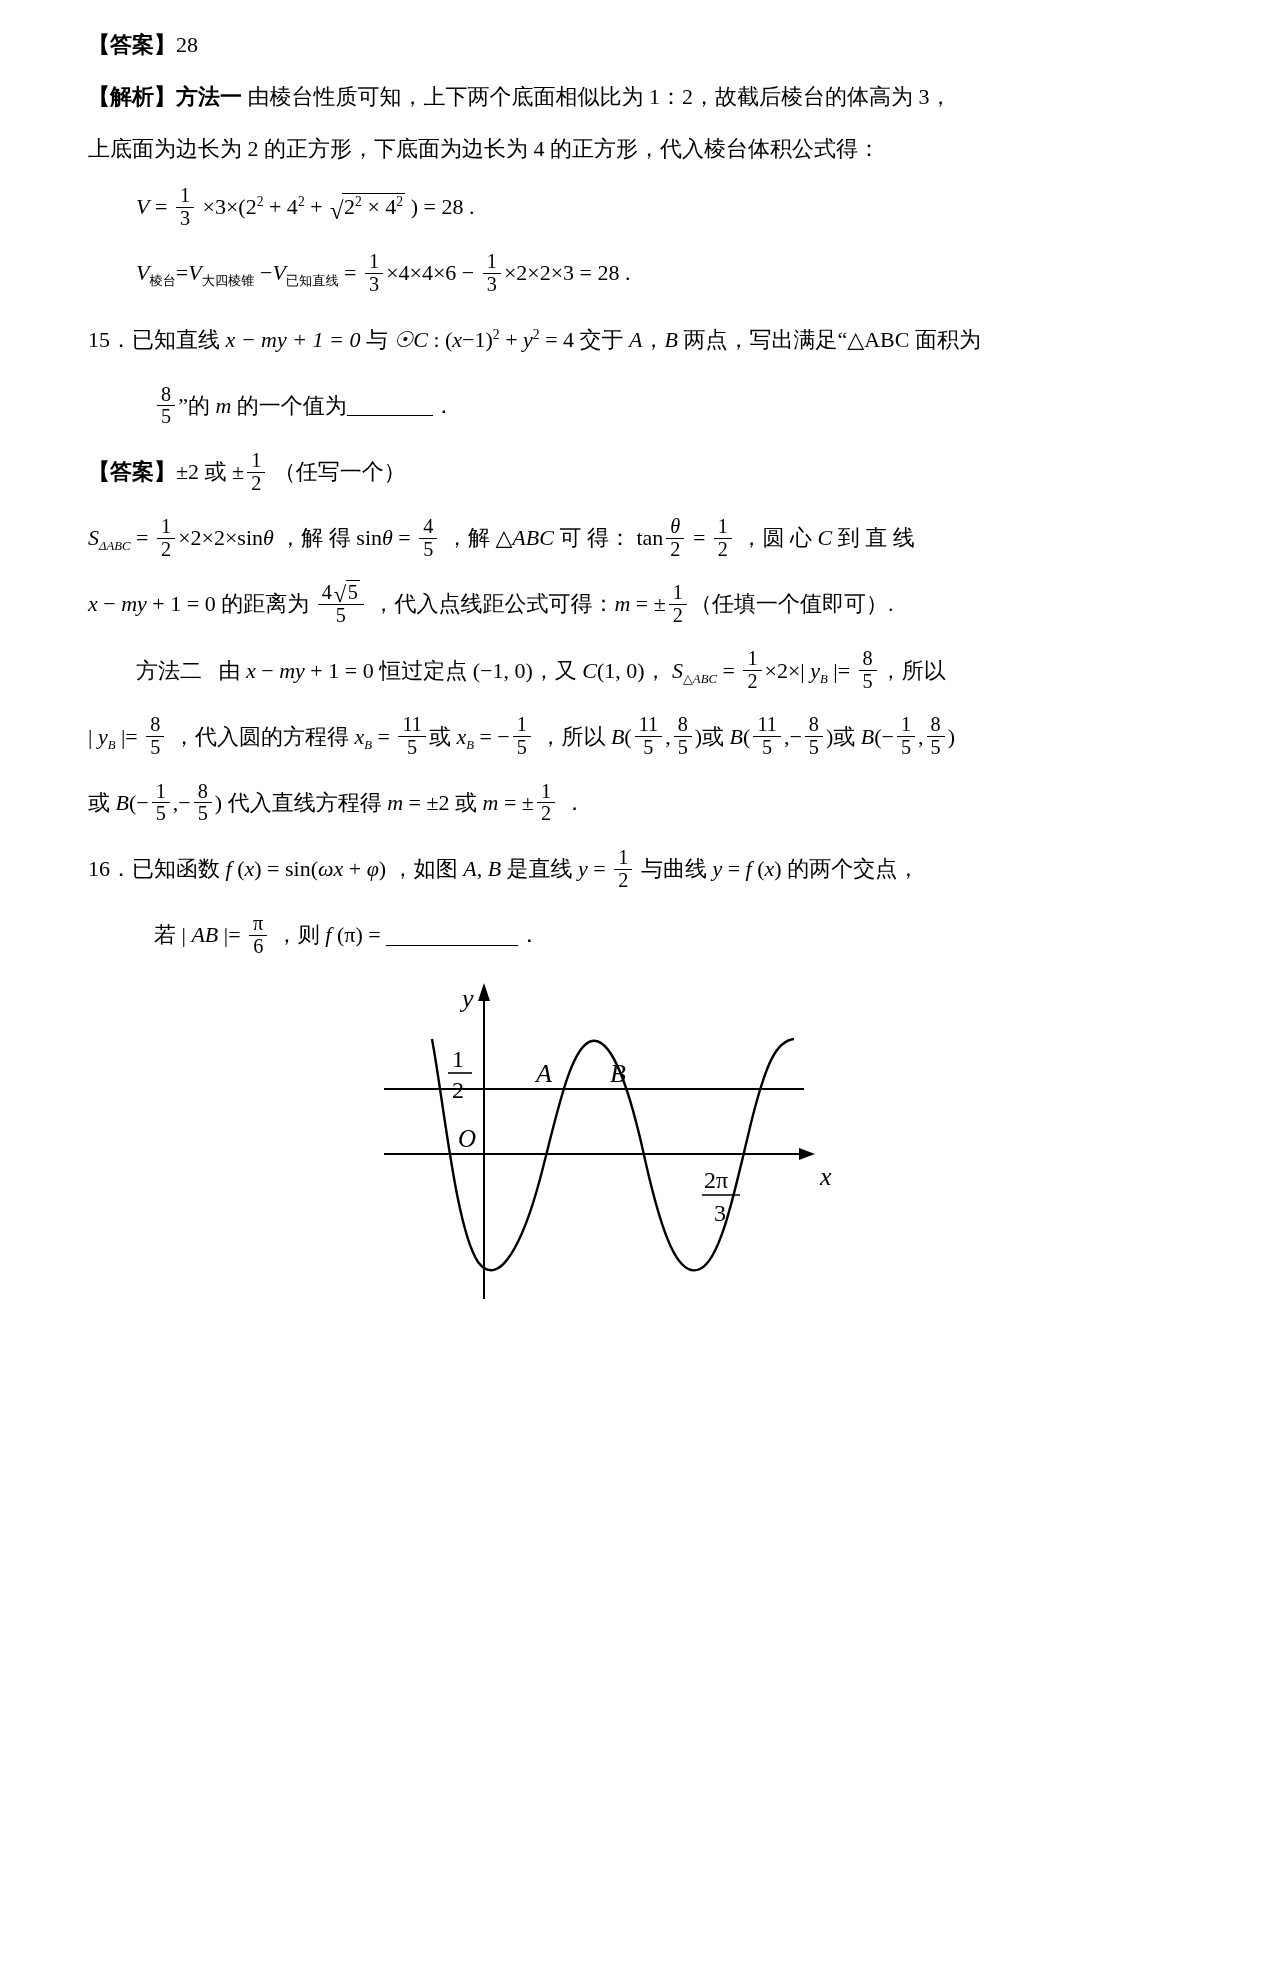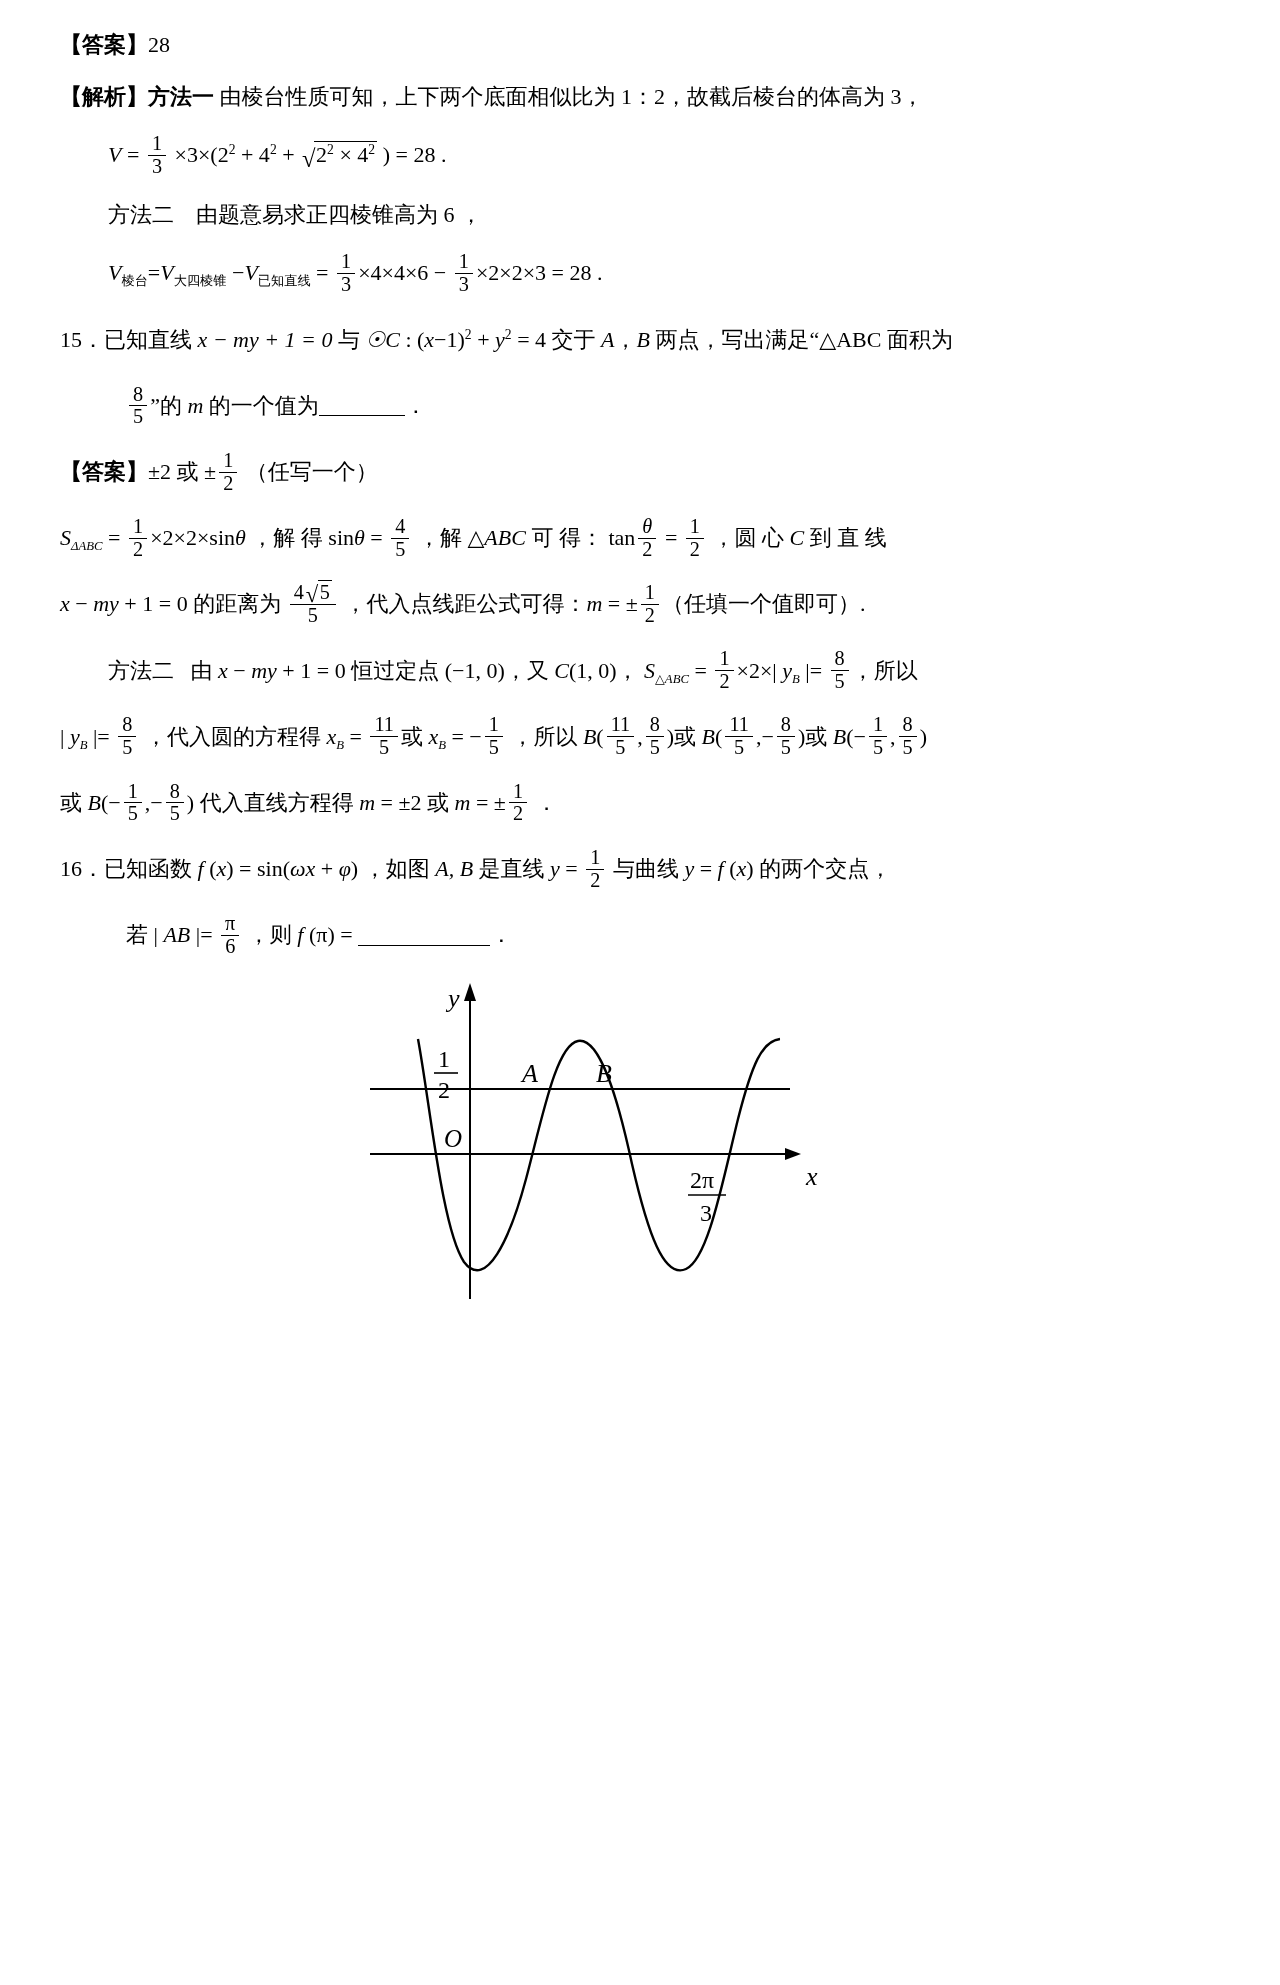--- a/index.html
+++ b/index.html
@@ -10,21 +10,21 @@
   body {
     width: 1280px;
     min-height: 1985px;
     font-family: "Liberation Serif", "DejaVu Serif", serif;
     color: #000;
   }
   .page {
     width: 1280px;
     min-height: 1985px;
     box-sizing: border-box;
-    padding: 28px 150px 20px 60px;
+    padding: 28px 150px 20px 88px;
     position: relative;
   }
   .line {
     font-size: 22px;
     line-height: 1.55;
     margin: 0 0 18px 0;
     white-space: nowrap;
   }
   .indent { padding-left: 48px; }
   .indent2 { padding-left: 66px; }
@@ -88,33 +88,32 @@
 
   <p class="line">
     <span class="b">【答案】</span><span>28</span>
   </p>
 
   <p class="line">
     <span class="b">【解析】</span><span class="b">方法一</span>
     <span>由棱台性质可知，上下两个底面相似比为 1：2，故截后棱台的体高为 3，</span>
   </p>
 
+  <p class="line">
+    <span>上底面为边长为 2 的正方形，下底面为边长为 4 的正方形，代入棱台体积公式得：</span>
+  </p>
 
   <p class="bigline indent">
     <span class="m">V</span> =
     <span class="frac"><span class="num">1</span><span class="den">3</span></span>
     ×3×(2<span class="sup">2</span> + 4<span class="sup">2</span> +
     <span class="sqrt"><span class="rad">√</span><span class="bar">2<span class="sup">2</span> × 4<span class="sup">2</span></span></span>
     ) = 28 .
   </p>
 
-  <p class="line indent">
-    <span>方法二</span>
-    &nbsp;&nbsp;&nbsp;<span>由题意易求正四棱锥高为 6 ，</span>
-  </p>
 
   <p class="bigline indent">
     <span class="m">V</span><span class="smallcn">棱台</span>=<span class="m">V</span><span class="smallcn">大四棱锥</span>
     −<span class="m">V</span><span class="smallcn">已知直线</span> =
     <span class="frac"><span class="num">1</span><span class="den">3</span></span>×4×4×6 −
     <span class="frac"><span class="num">1</span><span class="den">3</span></span>×2×2×3 = 28 .
   </p>
 
   <p class="bigline">
     <span>15．</span><span>已知直线</span>

